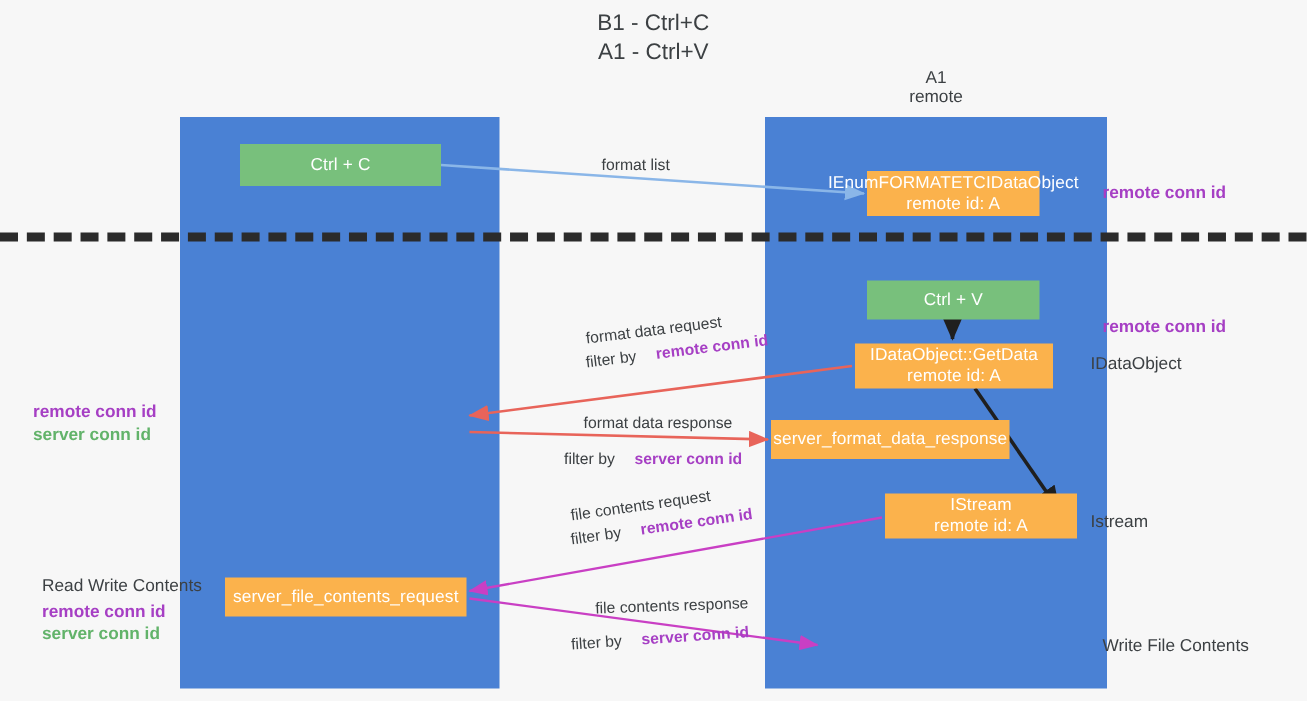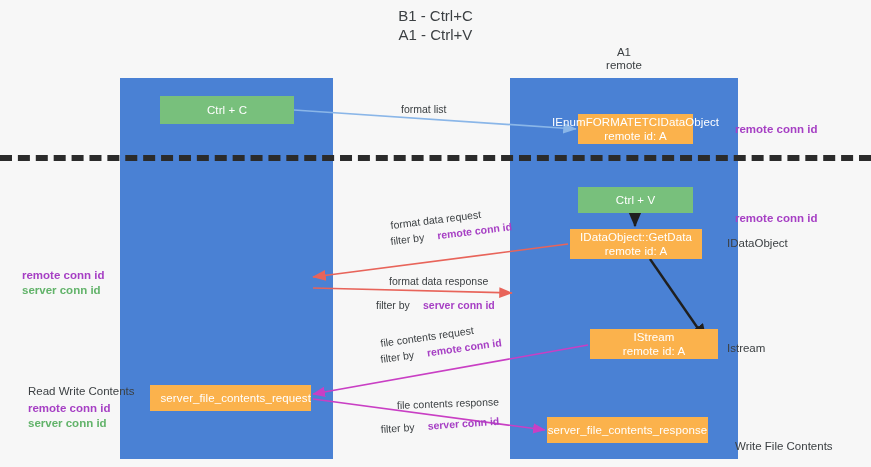--- a/index.html
+++ b/index.html
@@ -53,34 +53,34 @@
   .orange{background:#fbb24c;}
   .node .l2{font-size:11.5px;line-height:14px;}
 
   #n-ctrlc{left:160px;top:96px;width:134px;height:28px;}
   #n-enumfmt{left:578px;top:114px;width:115px;height:30px;}
   #n-ctrlv{left:578px;top:172px;width:115px;height:26px;margin-top:15px;}
   #n-getdata{left:570px;top:229px;width:132px;height:30px;}
   #n-sfdreq{left:152px;top:267px;width:159px;height:26px;}
   #n-sfdresp{left:514px;top:280px;width:159px;height:26px;}
   #n-istream{left:590px;top:329px;width:128px;height:30px;}
-  #n-sfcreq{left:150px;top:385px;width:161px;height:26px;align-items:flex-end;}
+  #n-sfcreq{left:150px;top:385px;width:161px;height:26px;}
   #n-sfcresp{left:547px;top:417px;width:161px;height:26px;}
 
   
   .sidelbl{font-size:11.5px;line-height:15px;white-space:pre;}
   .purple{color:#a63fc4;font-weight:bold;}
   .green-t{color:#62b36a;font-weight:bold;}
   .plain{color:#3c4043;}
 
   #lbl-r1{left:735px;top:122px;}
   #lbl-r2{left:735px;top:211px;}
   #lbl-dataobject{left:727px;top:236px;}
   #lbl-istream{left:727px;top:341px;}
-  #lbl-write{left:735px;top:424px;margin-top:15px;}
+  #lbl-write{left:735px;top:424px;}
 
   #lbl-l1{left:22px;top:268px;}
   #lbl-read{left:28px;top:384px;}
   #lbl-l2{left:28px;top:401px;}
 
   
   svg#wires{position:absolute;left:0;top:0;width:871px;height:467px;overflow:visible;}
   .etxt{font-family:"Liberation Sans",sans-serif;font-size:10.5px;fill:#3c4043;}
   .etxt.pp{fill:#a63fc4;font-weight:bold;}
 </style>
@@ -169,33 +169,33 @@
   <div class="abs node green" id="n-ctrlv">
     <span>Ctrl + V</span>
   </div>
 
   <div class="abs node orange" id="n-getdata">
     <span>IDataObject::GetData</span>
     <span class="l2">remote id: A</span>
   </div>
 
 
+  <div class="abs node orange" id="n-sfdresp">
+    <span>server_format_data_response</span>
+  </div>
 
   <div class="abs node orange" id="n-istream">
     <span>IStream</span>
     <span class="l2">remote id: A</span>
   </div>
 
   <div class="abs node orange" id="n-sfcreq">
     <span>server_file_contents_request</span>
   </div>
 
-  <div class="abs node orange" id="n-sfcresp">
-    <span>server_file_contents_response</span>
-  </div>
 
   <div class="abs sidelbl purple" id="lbl-r1">remote conn id</div>
   <div class="abs sidelbl purple" id="lbl-r2">remote conn id</div>
   <div class="abs sidelbl plain" id="lbl-dataobject">IDataObject</div>
   <div class="abs sidelbl plain" id="lbl-istream">Istream</div>
   <div class="abs sidelbl plain" id="lbl-write">Write File Contents</div>
 
   <div class="abs" id="lbl-l1">
     <div class="sidelbl purple">remote conn id</div>
     <div class="sidelbl green-t">server conn id</div>

